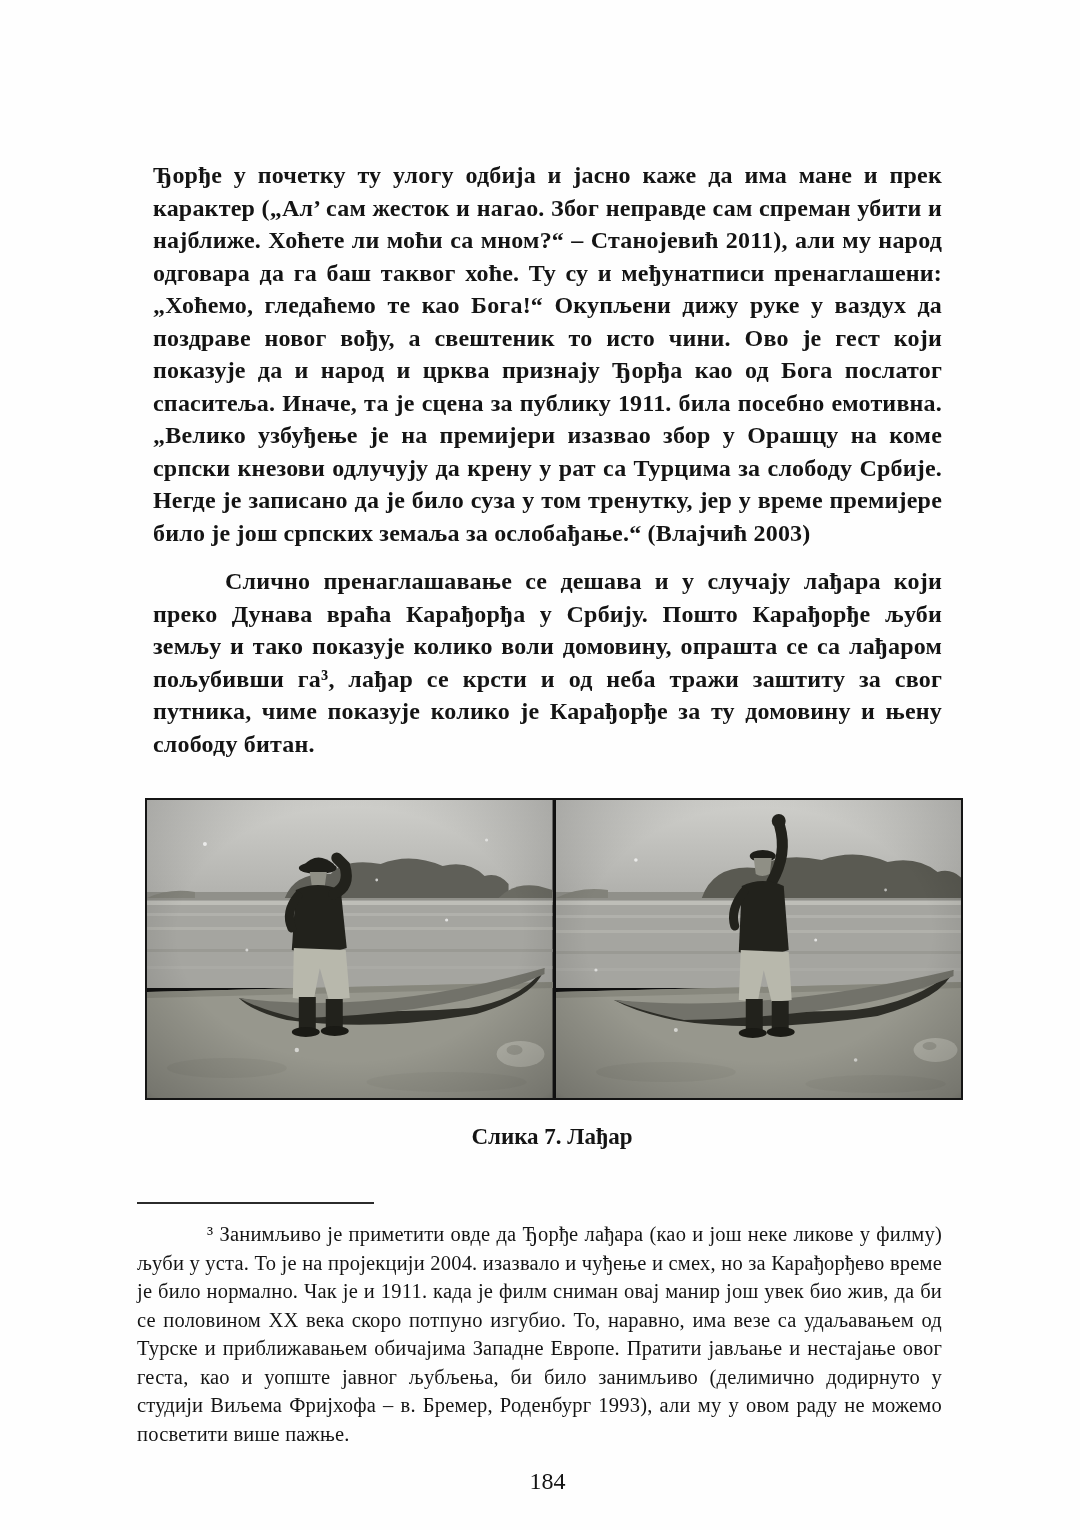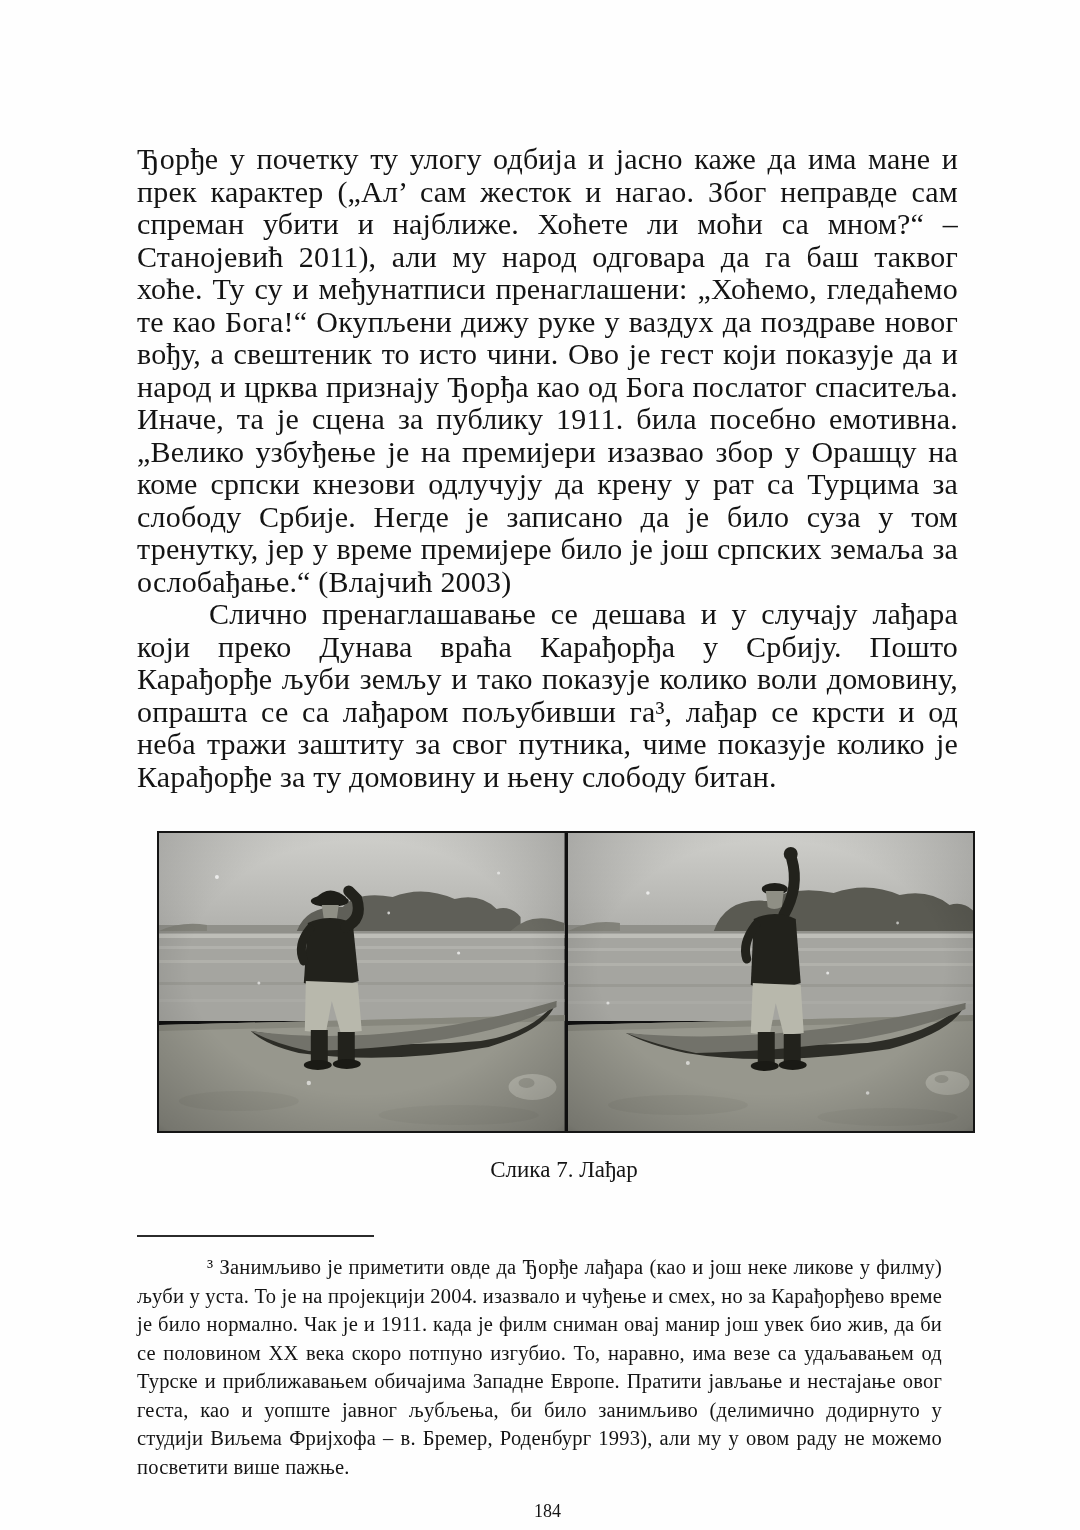--- a/index.html
+++ b/index.html
@@ -12,32 +12,34 @@
     width: 1080px;
     height: 1530px;
     box-sizing: border-box;
     background: #fefefe;
     color: #141414;
     font-family: "Liberation Serif", "DejaVu Serif", serif;
     padding: 143px 122px 30px 137px;
     overflow: hidden;
   }
   .para {
-    margin: 0;
-    font-size: 30px;
+    margin: 16px;
+    font-size: 24px;
     line-height: 32.5px;
     text-align: justify;
     letter-spacing: 0.2px;
+    font-weight: bold;
   }
   .para.indent { text-indent: 72px; }
 
   figure.figure {
-    margin: 30px 0 0 12px;
+    margin: 30px 0 0 0;
     padding: 8px;
     width: 814px;
+    font-weight: bold;
   }
   .stills {
     display: flex;
     gap: 3px;
     width: 814px;
     height: 298px;
     background: #101010;
     border: 2px solid #151515;
     box-sizing: content-box;
   }
@@ -62,21 +64,21 @@
     margin: 16px 16px 0 0;
     font-size: 20.5px;
     line-height: 28.5px;
     text-align: justify;
     text-indent: 70px;
     letter-spacing: 0.2px;
   }
   .page-number {
     margin-top: 20px;
     text-align: center;
-    font-size: 18px;
+    font-size: 24px;
   }
 </style>
 </head>
 <body>
 
 <div class="page">
 
   <div>
     <p class="para">Ђорђе у почетку ту улогу одбија и јасно каже да има мане и прек карактер („Ал’ сам жесток и нагао. Због неправде сам спреман убити и најближе. Хоћете ли моћи са мном?“ – Станојевић 2011), али му народ одговара да га баш таквог хоће. Ту су и међунатписи пренаглашени: „Хоћемо, гледаћемо те као Бога!“ Окупљени дижу руке у ваздух да поздраве новог вођу, а свештеник то исто чини. Ово је гест који показује да и народ и црква признају Ђорђа као од Бога послатог спаситеља. Иначе, та је сцена за публику 1911. била посебно емотивна. „Велико узбуђење је на премијери изазвао збор у Орашцу на коме српски кнезови одлучују да крену у рат са Турцима за слободу Србије. Негде је записано да је било суза у том тренутку, јер у време премијере било је још српских земаља за ослобађање.“ (Влајчић 2003)</p>
     <p class="para indent">Слично пренаглашавање се дешава и у случају лађара који преко Дунава враћа Карађорђа у Србију. Пошто Карађорђе љуби земљу и тако показује колико воли домовину, опрашта се са лађаром пољубивши га³, лађар се крсти и од неба тражи заштиту за свог путника, чиме показује колико је Карађорђе за ту домовину и њену слободу битан.</p>

